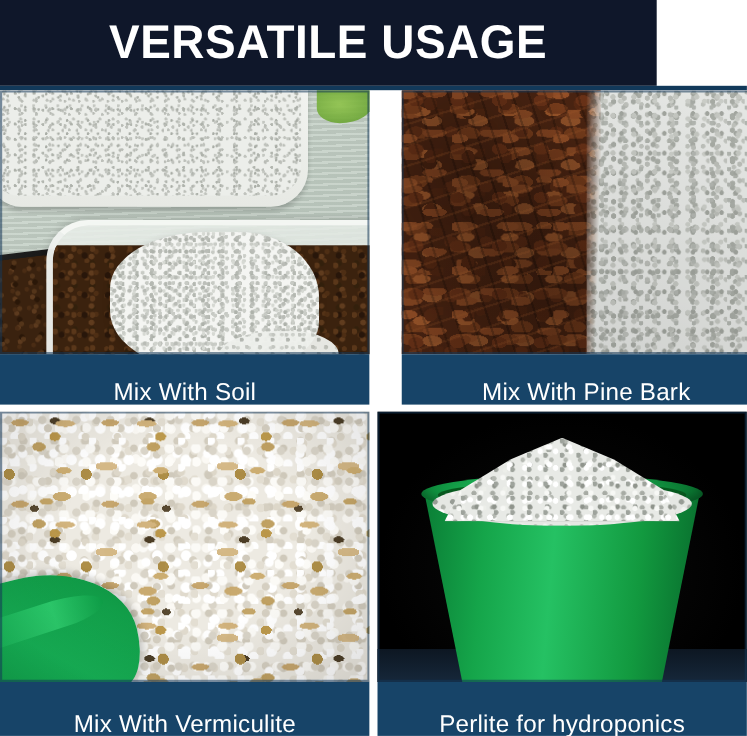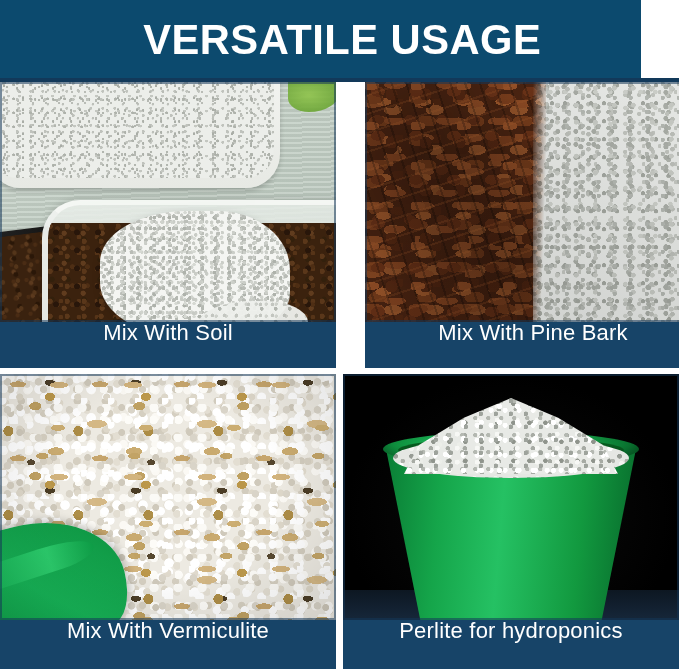--- a/index.html
+++ b/index.html
@@ -20,25 +20,24 @@
     overflow: hidden;
   }
 
   
   .header-band {
     position: absolute;
     left: 0;
     top: 0;
     width: 597px;
     height: 78px;
-    background: #0c4a6e;
+    background: #0f172a;
     display: flex;
     align-items: center;
     justify-content: center;
-    padding-left: 44px;
   }
   .header-title {
     color: #ffffff;
     font-size: 43px;
     font-weight: bold;
     letter-spacing: 0.5px;
     line-height: 1;
     text-align: center;
     font-family: "Liberation Sans", sans-serif;
     transform: scaleX(0.97);
@@ -71,21 +70,21 @@
   }
   .cell-tl .photo, .cell-tr .photo { height: 240px; }
   .cell-bl .photo, .cell-br .photo { height: 246px; }
 
   .caption-bar {
     position: absolute;
     left: 0;
     width: 100%;
     background: #174468;
     display: flex;
-    align-items: flex-start;
+    align-items: flex-end;
     justify-content: center;
     box-sizing: border-box;
   }
   .cell-tl .caption-bar, .cell-tr .caption-bar {
     top: 240px; height: 46px;
   }
   .cell-bl .caption-bar, .cell-br .caption-bar {
     top: 246px; height: 49px;
   }
   .caption-text {

